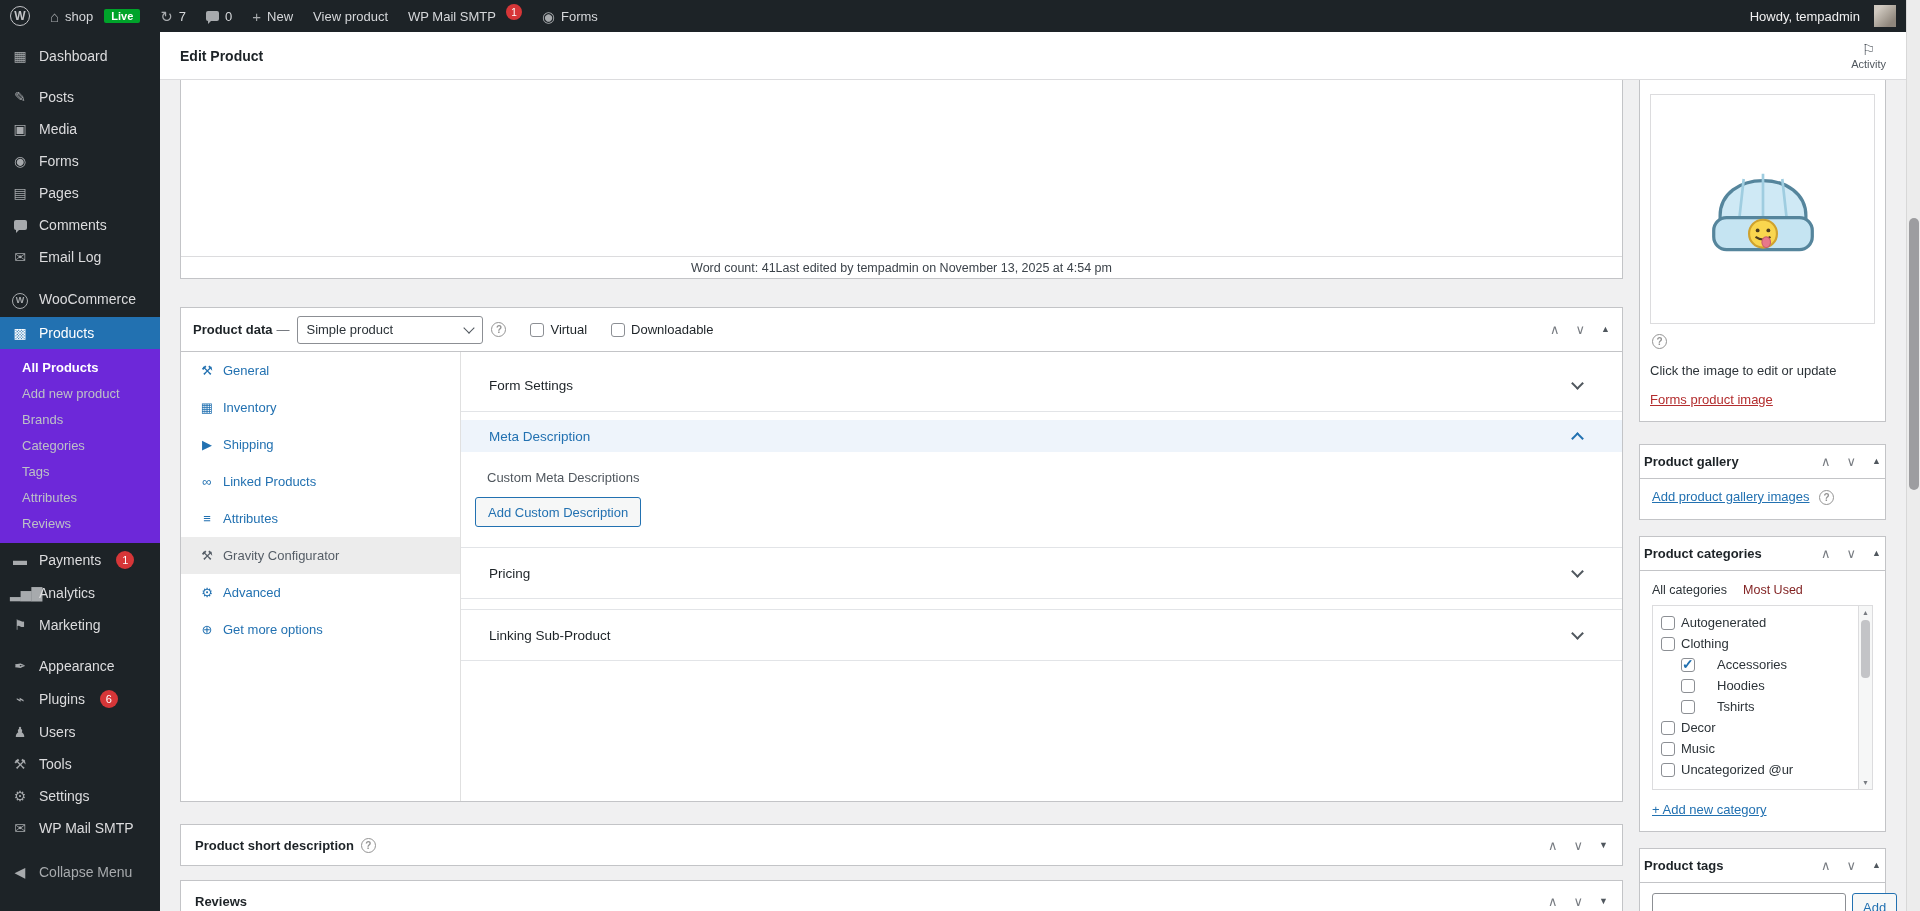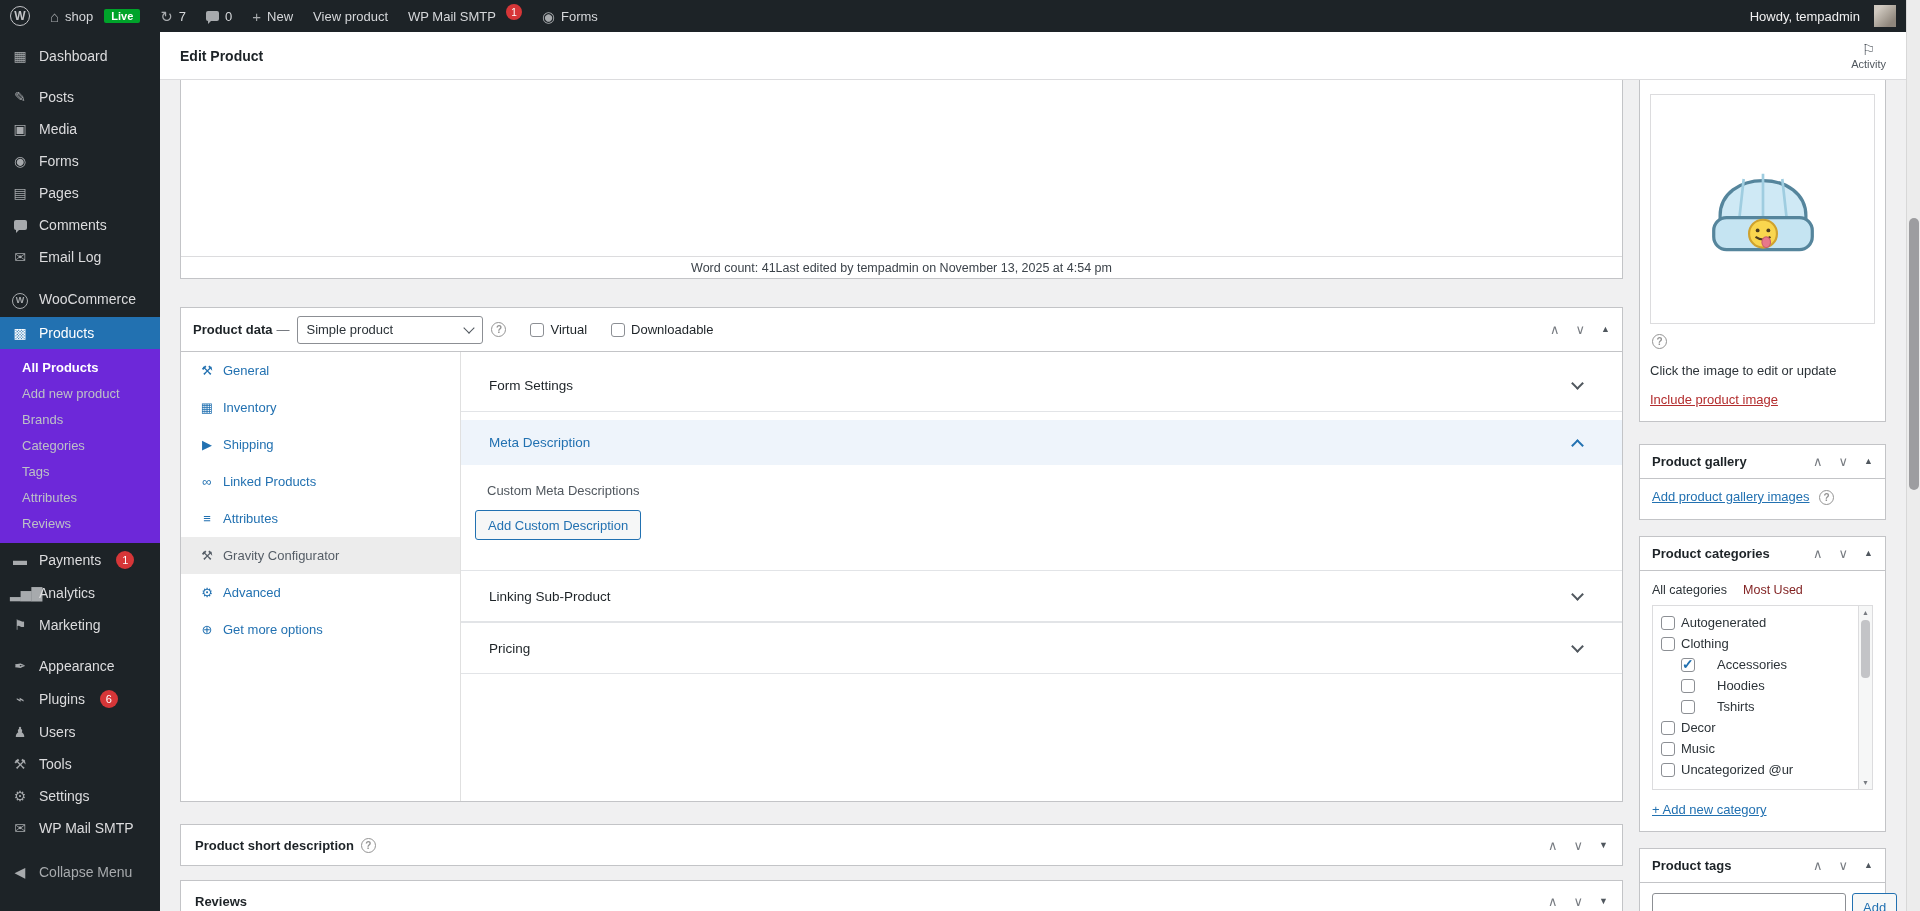--- a/index.html
+++ b/index.html
@@ -85,21 +85,21 @@
   .tab.active { background:#ececec; color:#555d66; }
   .pd-content { flex:1; padding-top:8px; }
   .acc-row { height:52px; display:flex; align-items:center; padding:0 40px 0 28px; font-size:13.5px; color:#1d2327; cursor:pointer; }
   .acc-row.first { border-bottom:1px solid #e2e4e7; }
   .acc-row.bt { border-top:1px solid #e2e4e7; border-bottom:1px solid #e2e4e7; }
   .acc-row.gap { margin-top:10px; }
   .chev { display:inline-block; width:9px; height:9px; border-right:2px solid #50575e; border-bottom:2px solid #50575e;
           transform:rotate(45deg); margin-left:auto; margin-top:-4px; }
   .chev.up { transform:rotate(225deg); margin-top:5px; }
   .chev.blue { border-color:#2271b1; }
-  .meta-header { height:45px; margin-top:8px; background:#eef4fb; color:#2271b1; display:flex; align-items:center;
+  .meta-header { height:32px; margin-top:8px; background:#eef4fb; color:#2271b1; display:flex; align-items:center;
                  padding:0 40px 0 28px; font-size:13.5px; cursor:pointer; }
   .meta-body { padding-bottom:20px; }
   .gf-box { margin-left:4px; width:562px; height:117px; border:3px solid #432e63; display:flex; align-items:center; padding-left:26px; }
   .gf-label { width:128px; font-size:13px; color:#3c434a; }
   .custom-meta-label { margin:18px 0 0 26px; font-size:13px; color:#50575e; }
   .btn-secondary { margin:12px 0 0 14px; display:inline-flex; align-items:center; background:#f6f7f7; border:1px solid #2271b1;
                    color:#2271b1; border-radius:3px; height:30px; padding:0 12px; font-size:13px; cursor:pointer; font-family:inherit; }
   .btn-secondary.sm { margin:0; height:28px; padding:0 10px; }
 
   
@@ -107,21 +107,21 @@
   .slim-header { display:flex; align-items:center; height:40px; padding:0 14px; gap:7px; }
   .slim-header b { font-size:13px; }
   .panel.tall-cut { height:70px; }
 
   
   .img-panel { padding:14px 10px; }
   .img-frame { height:230px; border:1px solid #dcdcde; display:flex; align-items:center; justify-content:center; cursor:pointer; background:#fff; }
   .img-help { margin:10px 0 0 2px; }
   .img-hint { margin-top:14px; font-size:13px; color:#2c3338; }
   .remove-link { display:inline-block; margin-top:14px; font-size:13px; color:#b32d2e; text-decoration:underline; }
-  .pb-header { display:flex; align-items:center; padding:0 12px; height:34px; border-bottom:1px solid #c3c4c7; }
+  .pb-header { display:flex; align-items:center; padding:0 4px; height:34px; border-bottom:1px solid #c3c4c7; }
   .pb-header b { font-size:13px; }
   .pb-body { padding:10px 12px 14px; }
   .blue-link { color:#2271b1; text-decoration:underline; font-size:13px; }
   .side-panel { margin-bottom:16px; }
   .side-panel.first { margin-bottom:22px; }
   .cat-tabs { display:flex; gap:16px; font-size:12.5px; margin-top:2px; }
   .cat-tab.active-tab { color:#2c3338; cursor:pointer; }
   .cat-tab.link { color:#7f1d1d; cursor:pointer; }
   .cat-list { position:relative; height:185px; border:1px solid #dcdcde; padding:6px 20px 6px 8px; overflow:hidden; margin-top:8px; background:#fff; }
   .cat-item { display:flex; align-items:center; height:21px; font-size:13px; color:#2c3338; cursor:pointer; }
@@ -355,26 +355,26 @@
               <span class="chev"></span>
             </div>
             <div class="meta-header">
               <span>Meta Description</span>
               <span class="chev up blue"></span>
             </div>
             <div class="meta-body">
               <div class="custom-meta-label">Custom Meta Descriptions</div>
               <button class="btn-secondary">Add Custom Description</button>
             </div>
+            <div class="acc-row bt">
+              <span>Pricing</span>
+              <span class="chev"></span>
+            </div>
             <div class="acc-row bt gap">
               <span>Linking Sub-Product</span>
-              <span class="chev"></span>
-            </div>
-            <div class="acc-row bt">
-              <span>Pricing</span>
               <span class="chev"></span>
             </div>
           </div>
         </div>
       </div>
 
       <div class="panel slim">
         <div class="slim-header">
           <b>Product short description</b>
           <span class="help-tip">?</span>
@@ -408,21 +408,21 @@
             <rect x="24" y="78" width="92" height="30" rx="12" fill="#c5e4f2" stroke="#55859c" stroke-width="3"></rect>
             <circle cx="70" cy="93" r="13" fill="#f9d64e" stroke="#cfa22e" stroke-width="2"></circle>
             <circle cx="65" cy="90" r="1.8" fill="#4a3b1e"></circle>
             <circle cx="75" cy="90" r="1.8" fill="#4a3b1e"></circle>
             <path d="M63 96 Q70 101 77 96" stroke="#4a3b1e" stroke-width="1.8" fill="none"></path>
             <ellipse cx="73" cy="101" rx="4" ry="5" fill="#e8788a" stroke="#c95b6e" stroke-width="1"></ellipse>
           </svg>
         </div>
         <div class="help-tip img-help">?</div>
         <div class="img-hint">Click the image to edit or update</div>
-        <a class="remove-link">Include product image</a>
+        <a class="remove-link">Forms product image</a>
       </div>
 
       <div class="panel side-panel">
         <div class="pb-header">
           <b>Product gallery</b>
           <span class="ph-controls">
             <span class="ctrl">∧</span>
             <span class="ctrl">∨</span>
             <span class="ctrl tri">▲</span>
           </span>

